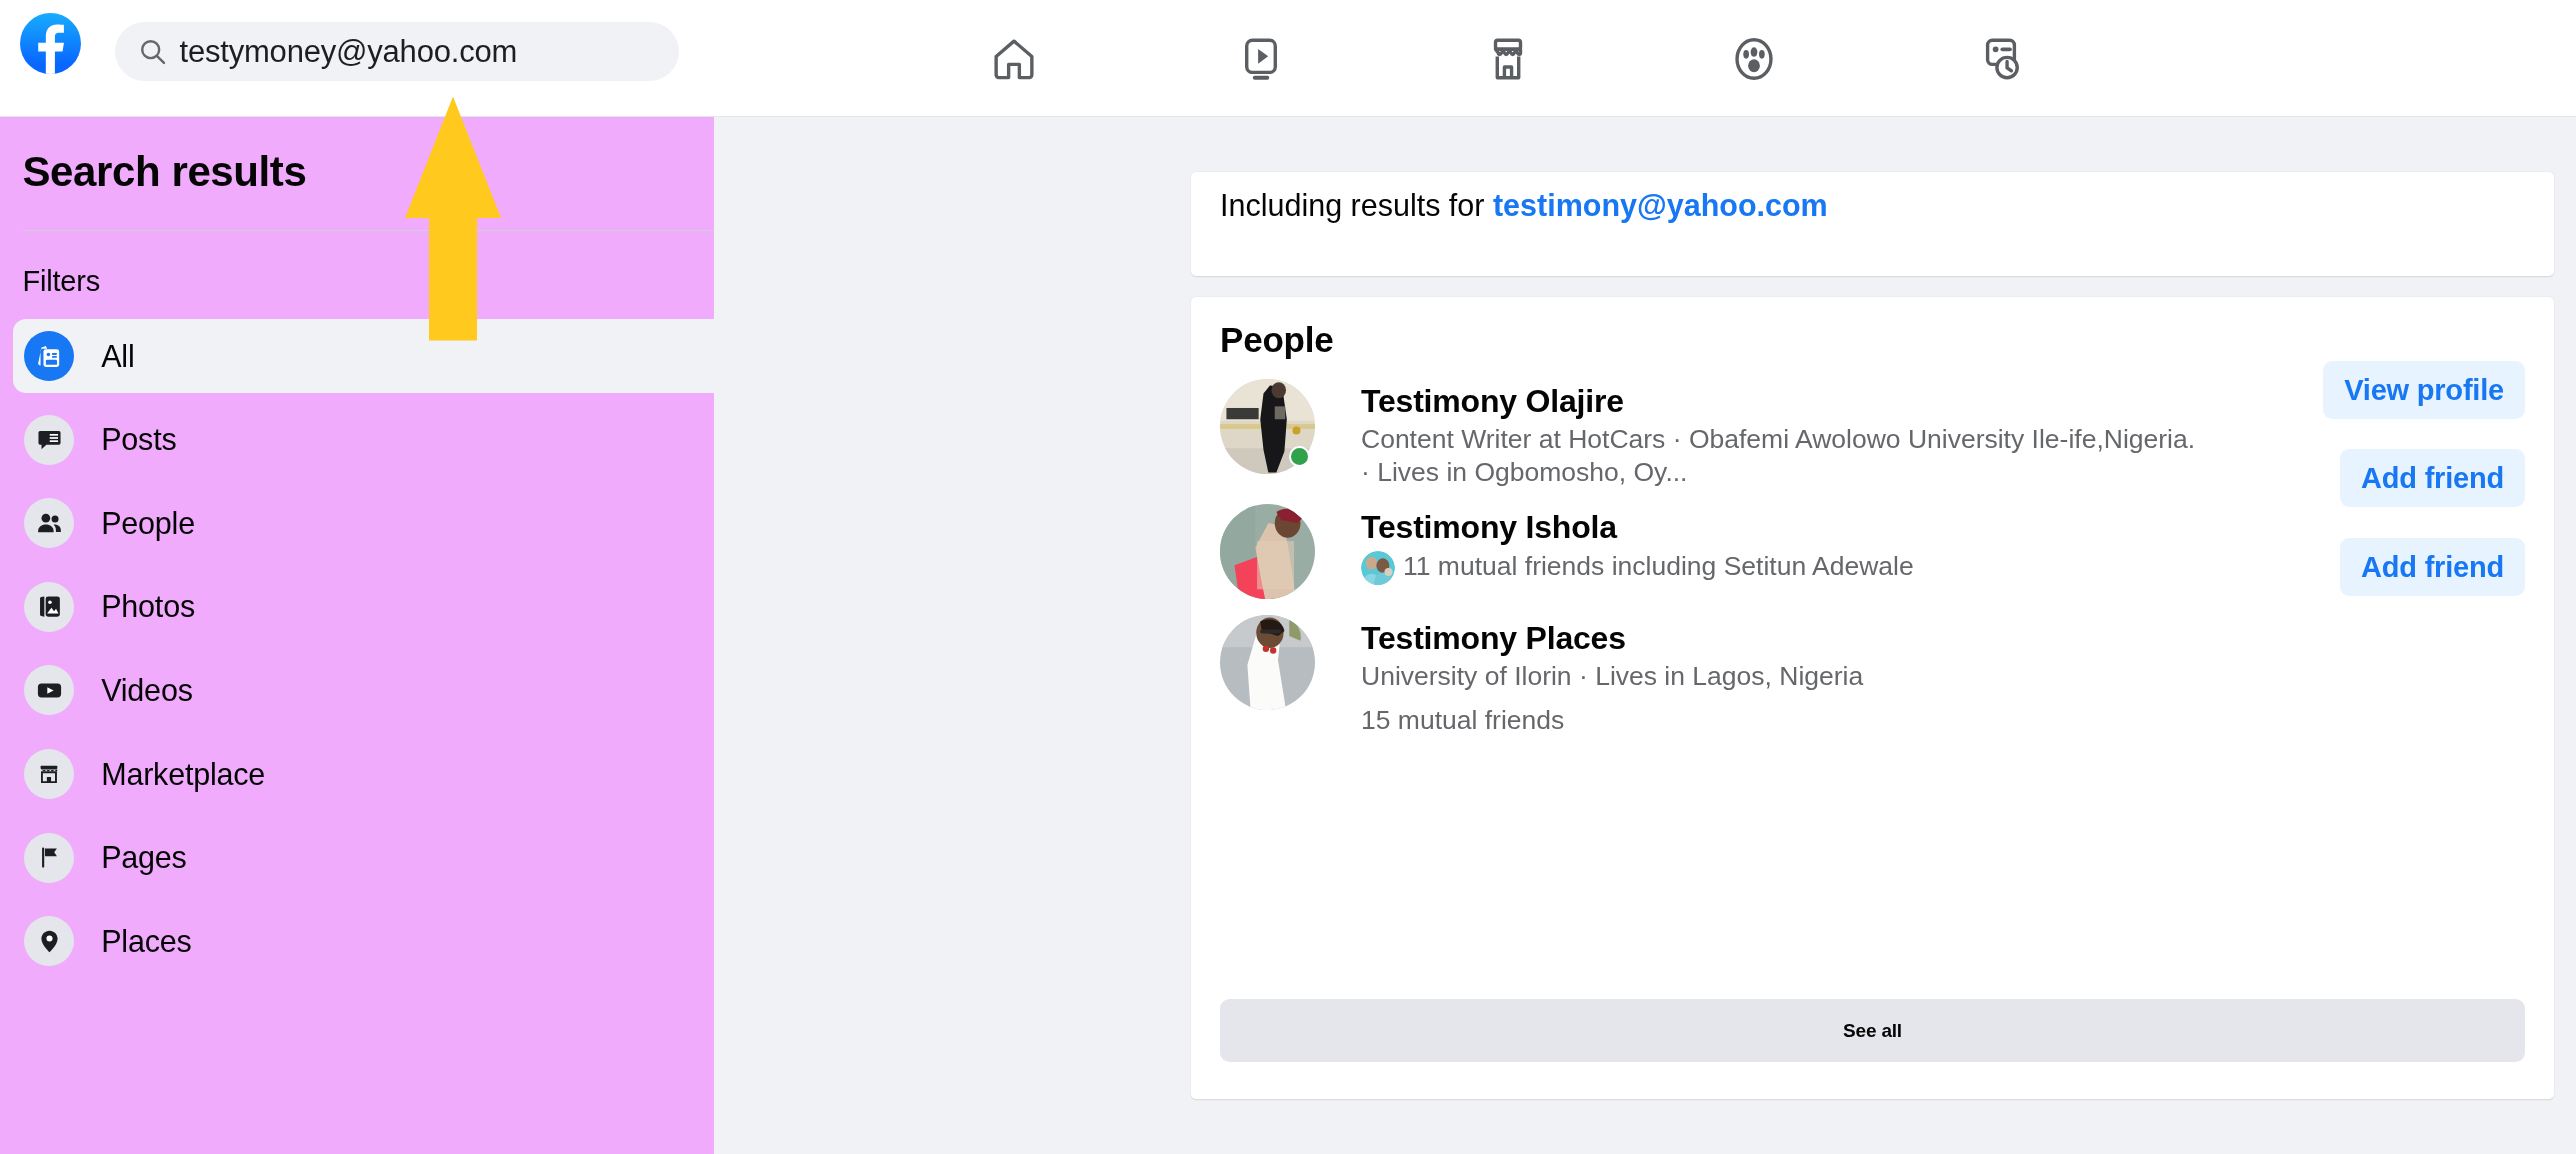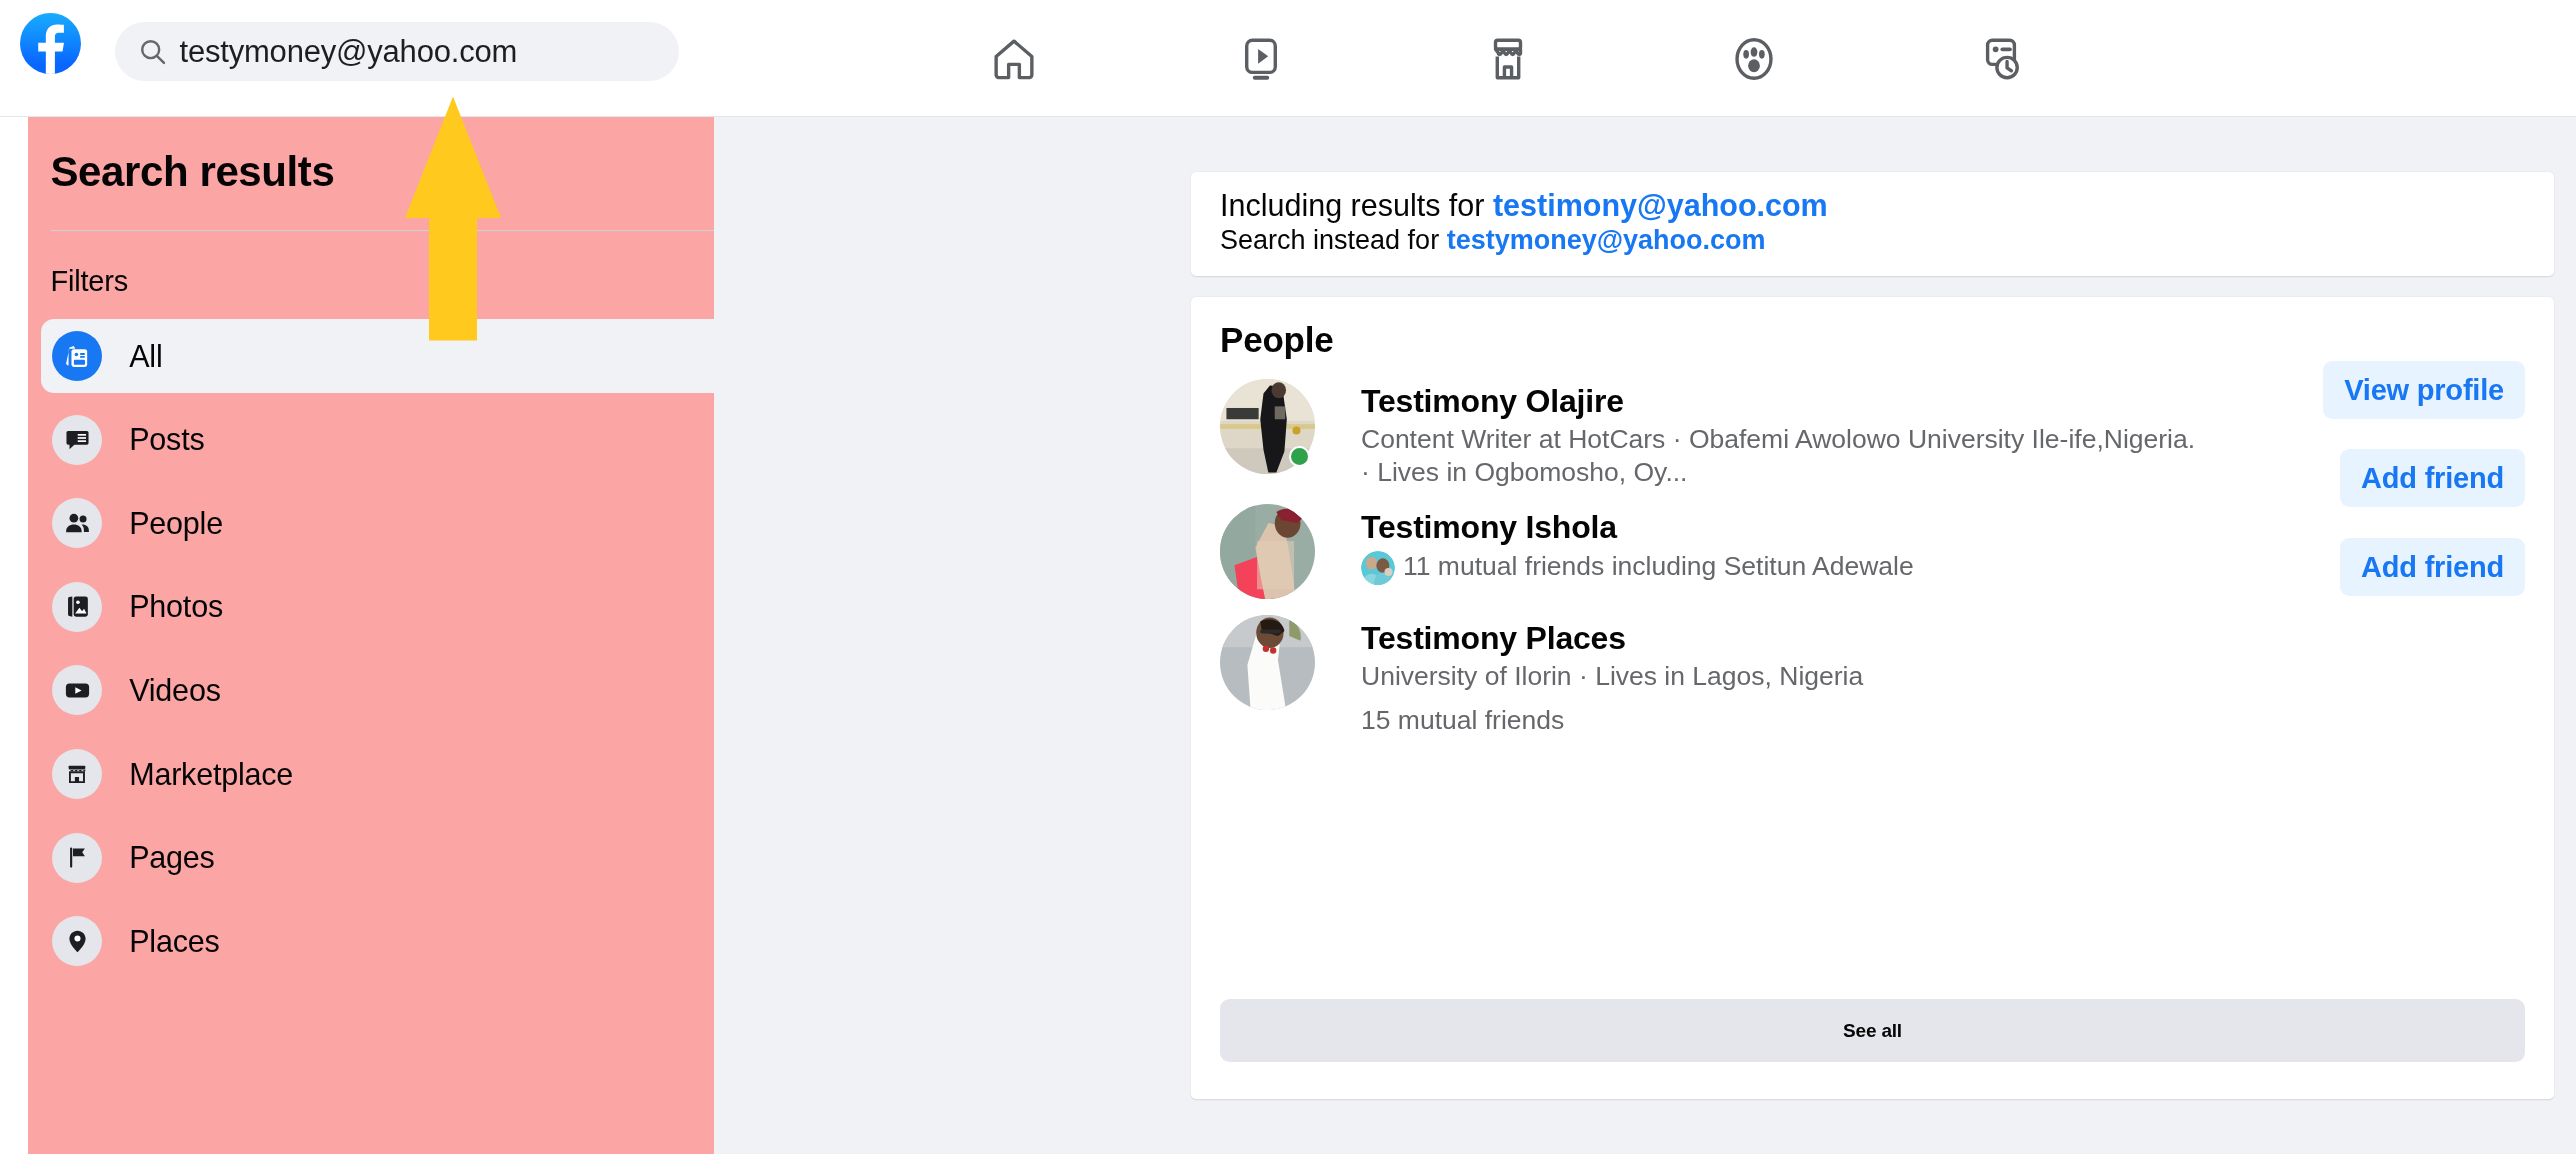--- a/index.html
+++ b/index.html
@@ -50,24 +50,23 @@
   .nav-btn {
     width: 120px; height: 117px;
     display: flex; align-items: center; justify-content: center;
   }
   .nav-btn svg { display: block; }
 
   
   .sidebar {
     position: absolute; left: 0; top: 117px;
     width: 828px; height: 1037px;
-    background: #fca5a5;
+    background: #f0abfc;
     border-right: 1.6px solid #dadde1;
     padding: 0;
-    margin-left: 28px;
   }
   .sidebar-title {
     font-size: 42px; font-weight: bold; color: #050505;
     padding: 30.5px 0 0 22.5px; letter-spacing: -0.4px;
   }
   .sidebar-divider {
     height: 1.6px; background: #ced0d4;
     margin: 34px 24px 0 22.5px;
   }
   .filters-label {
@@ -358,23 +357,20 @@
       </div>
 
     </div>
   </div>
 
   <div class="main">
 
     <div class="card" id="card-suggestion">
       <div class="sugg-line">
         <span>Including results for </span><span class="sugg-link bold">testimony@yahoo.com</span>
-      </div>
-      <div class="sugg-line second">
-        <span>Search instead for </span><span class="sugg-link bold">testymoney@yahoo.com</span>
       </div>
     </div>
 
     <div class="card" id="card-people">
 
       <div class="people-header">People</div>
 
       <div class="person-row">
         <div class="avatar-wrap">
           <div class="avatar">

